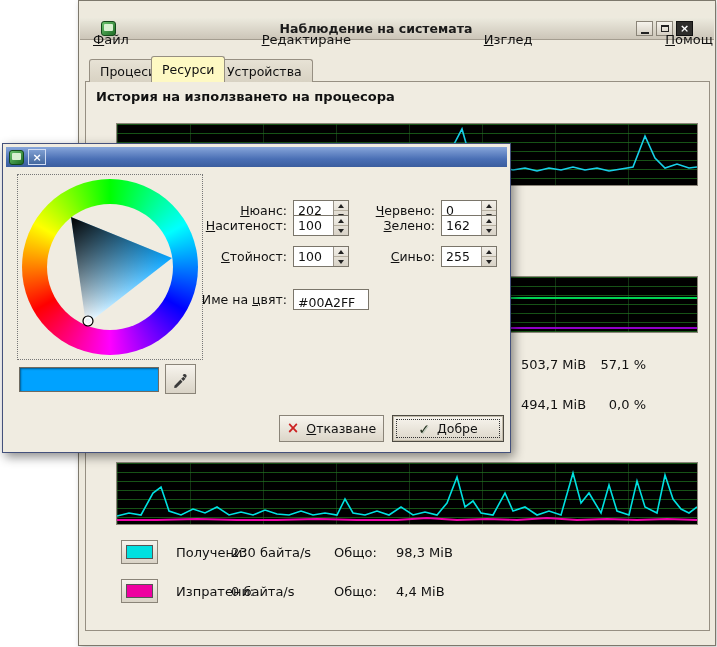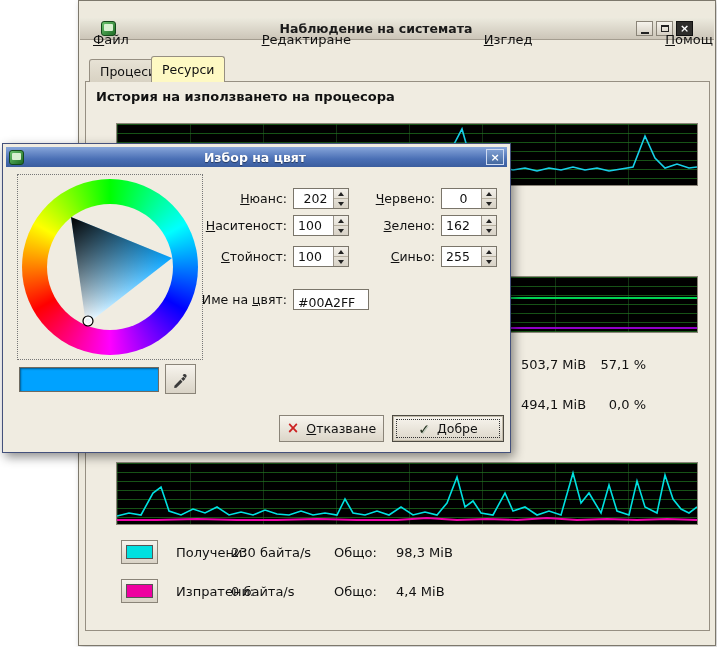--- a/index.html
+++ b/index.html
@@ -121,21 +121,21 @@
     box-shadow:inset 1px 1px 2px rgba(0,0,0,.45);
   }
   .dropper-btn {
     position:absolute; left:162px; top:220px; width:31px; height:30px;
     border:1px solid #8a8478; background:linear-gradient(#f7f4ed,#d9d3c6);
     display:flex; align-items:center; justify-content:center;
   }
   .flabel { position:absolute; font-size:12.5px; height:21px; line-height:21px; white-space:nowrap; }
   .lbl-left  { right:223px; text-align:right; }
   .lbl-right { right:75px;  text-align:right; }
-  .row1 { top:44px;text-align:center; } .row2 { top:71px; } .row3 { top:102px; } .row4 { top:145px; }
+  .row1 { top:56px; } .row2 { top:71px; } .row3 { top:102px; } .row4 { top:145px; }
   .spin {
     position:absolute; width:56px; height:21px; background:#fff;
     border:1px solid #7a756a; display:flex; overflow:hidden;
   }
   .spin-col1 { left:290px; } .spin-col2 { left:438px; }
   .spin-val { flex:1; font-size:12.5px; padding:2px 0 6px 4px; }
   .spin-btns { width:15px; border-left:1px solid #9a948a; background:linear-gradient(#f2efe8,#d8d2c6); display:flex; flex-direction:column; }
   .sb { flex:1; display:flex; align-items:center; justify-content:center; }
   .sb + .sb { border-top:1px solid #b6afa0; }
   .tri-up { width:0; height:0; border-left:3.5px solid transparent; border-right:3.5px solid transparent; border-bottom:4px solid #222; }
@@ -182,20 +182,21 @@
   <div class="menubar">
     <span class="menu-item"><u>Ф</u>айл</span>
     <span class="menu-item"><u>Р</u>едактиране</span>
     <span class="menu-item"><u>И</u>зглед</span>
     <span class="menu-item"><u>П</u>омощ</span>
   </div>
 
   <div class="notebook"></div>
   <div class="tab inactive tab-processes">Процеси</div>
   <div class="tab active tab-resources">Ресурси</div>
+  <div class="tab inactive tab-devices">Устройства</div>
 
   <div class="section-heading">История на използването на процесора</div>
 
   <div class="chart cpu-chart">
     <svg viewBox="0 0 580 61" preserveAspectRatio="none">
       <polyline class="line-cpu" points="0,47 12,44 24,47 36,43 48,46 60,44 72,47 84,43 96,46 108,44 120,47 132,44 144,46 156,43 168,47 180,45 192,47 204,43 216,46 228,44 240,47 252,45 264,46 276,43 288,47 300,45 312,44 324,40 336,22 345,5 352,30 360,42 372,45 384,43 396,46 408,44 420,47 432,44 444,46 456,43 468,46 480,44 492,47 504,45 516,43 528,12 538,34 548,44 560,40 572,44 580,43"></polyline>
     </svg>
   </div>
 
   <div class="chart mem-chart">
@@ -231,21 +232,20 @@
   <span class="stat" style="left:97px;  top:583px;">Изпратени:</span>
   <span class="stat" style="left:152px; top:583px;">0 байта/s</span>
   <span class="stat" style="left:255px; top:583px;">Общо:</span>
   <span class="stat" style="left:317px; top:583px;">4,4 MiB</span>
 </div>
 
 <div class="dialog">
 
   <div class="dlg-titlebar">
     <span class="app-icon"></span>
-    <span class="dlg-title">Избор на цвят</span>
     <span class="dlg-close">×</span>
   </div>
 
   <div class="wheel-box">
     <div class="hue-ring"></div>
     <div class="hue-hole"></div>
     <svg viewBox="0 0 176 176">
       <defs>
         <linearGradient id="g-hue" gradientUnits="userSpaceOnUse" x1="64" y1="146" x2="150" y2="79">
           <stop offset="0" stop-color="#ffffff"></stop>

